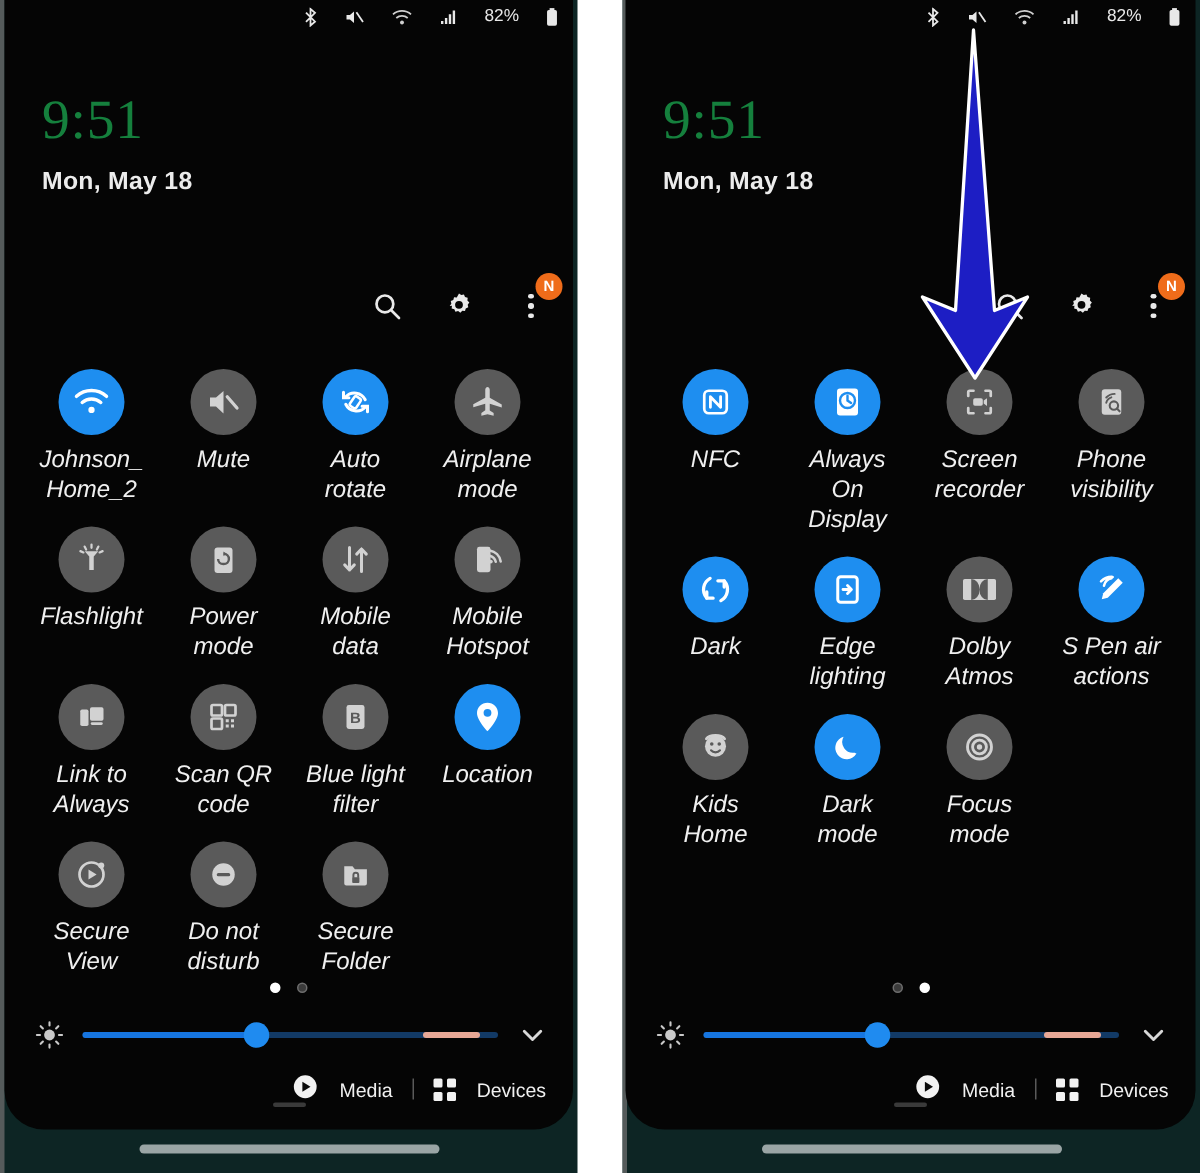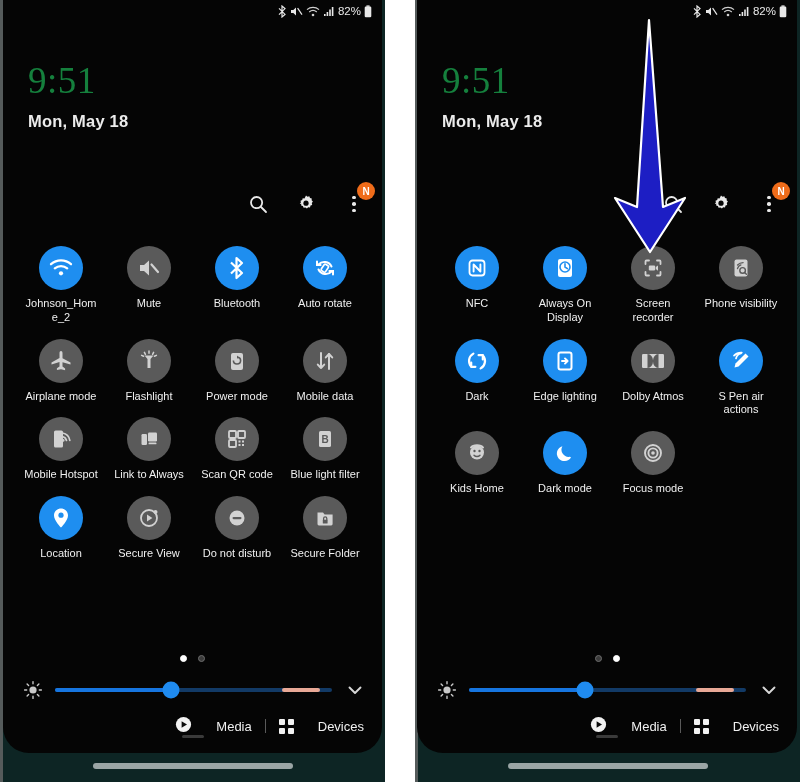--- a/index.html
+++ b/index.html
@@ -38,21 +38,21 @@
     border-bottom-left-radius: 26px;
     border-bottom-right-radius: 26px;
     overflow: hidden;
   }
   .right .panel { left: 2px; width: 380px;}
 
   
   .statusbar {
     position: absolute; top: 0; right: 10px;
     height: 22px;
-    display: flex; align-items: center; gap: 3px;
+    display: flex; align-items: center; gap: 18px;
     color: #e8e8e8;
     font-size: 11px;
   }
   .statusbar svg { display: block; }
   .batt-text { font-size: 11.5px; letter-spacing: 0px; }
 
   
   .clock-wrap { position: absolute; left: 25px; top: 62px; }
   .clock {
     font-size: 37px; color: #15803d; line-height: 1;
@@ -90,22 +90,22 @@
   .tile { display: flex; flex-direction: column; align-items: center; }
   .tile .circle {
     width: 44px; height: 44px; border-radius: 50%;
     display: flex; align-items: center; justify-content: center;
     background: #5a5a5a;
   }
   .tile .circle.on { background: #1e8ef0; }
   .tile .circle svg { display:block; }
   .tile .lbl {
     margin-top: 7px; text-align: center;
-    font-size: 11px; color: #f0f0f0; line-height: 1.25;
-    max-width: 74px; word-wrap: break-word;
+    font-size: 16px; color: #f0f0f0; line-height: 1.25;
+    max-width: 74px; word-wrap: break-word; font-style: italic;
   }
 
   
   .pagedots {
     position: absolute; left: 0; right: 0; top: 655px;
     display: flex; justify-content: center; gap: 11px;
   }
   .pagedots span { width: 7px; height: 7px; border-radius: 50%; background: #3b3b3b; box-sizing: border-box; border: 1px solid #6e6e6e;}
   .pagedots span.active { background: #ffffff; border-color: #ffffff; }
 
@@ -133,21 +133,21 @@
     border-radius: 50%; background: #1f8bf0; transform: translate(-50%, -50%);
   }
   .chev { width: 22px; flex: 0 0 22px; display:flex; align-items:center; justify-content:center; color:#d8d8d8;}
 
   
   .mdrow {
     position: absolute; right: 18px; top: 716px;
     display: flex; align-items: center; gap: 13px;
     color: #f0f0f0; font-size: 13px;
   }
-  .mdrow .item { display: flex; align-items: center; gap: 24px; }
+  .mdrow .item { display: flex; align-items: center; gap: 14px; }
   .mdrow .sep { width: 1px; height: 14px; background: #5a5a5a; }
   .grid-ico { display: grid; grid-template-columns: 6px 6px; grid-template-rows: 6px 6px; gap: 3px; }
   .grid-ico i { background: #f2f2f2; display:block; border-radius:1px; }
 
   
   .panel-handle {
     position: absolute; left: 50%; transform: translateX(-50%);
     top: 735px; width: 22px; height: 3px; border-radius: 2px; background: #3a3a3a;
   }
   
@@ -244,28 +244,20 @@
           <div class="lbl">Johnson_Home_2</div>
         </div>
         <div class="tile">
           <div class="circle">
             <svg width="24" height="22" viewBox="0 0 24 22">
                 <path d="M3 8h4l5-4.4v15L7 14H3z" fill="#d2d2d2"></path>
                 <path d="M14.5 7.5 L21 15" stroke="#d2d2d2" stroke-width="2.2" stroke-linecap="round"></path>
               </svg>
           </div>
           <div class="lbl">Mute</div>
-        </div>
-        <div class="tile">
-          <div class="circle on">
-            <svg width="18" height="24" viewBox="0 0 18 24">
-                <path d="M3 6.5 L14 17 L8.5 22 V2 L14 7 L3 17.5" fill="none" stroke="#fff" stroke-width="2.2" stroke-linejoin="round"></path>
-              </svg>
-          </div>
-          <div class="lbl">Bluetooth</div>
         </div>
         <div class="tile">
           <div class="circle on">
             <svg width="24" height="24" viewBox="0 0 24 24">
                 <path d="M5.5 8.5a8 8 0 0 1 13 2" fill="none" stroke="#fff" stroke-width="2" stroke-linecap="round"></path>
                 <path d="M18.5 15.5a8 8 0 0 1-13-2" fill="none" stroke="#fff" stroke-width="2" stroke-linecap="round"></path>
                 <path d="M4 5.5v3.6h3.6M20 18.5v-3.6h-3.6" fill="none" stroke="#fff" stroke-width="2" stroke-linecap="round"></path>
                 <rect x="9.5" y="8.5" width="5" height="7.5" rx="1.3" fill="none" stroke="#fff" stroke-width="1.7" transform="rotate(34 12 12)"></rect>
               </svg>
           </div>

